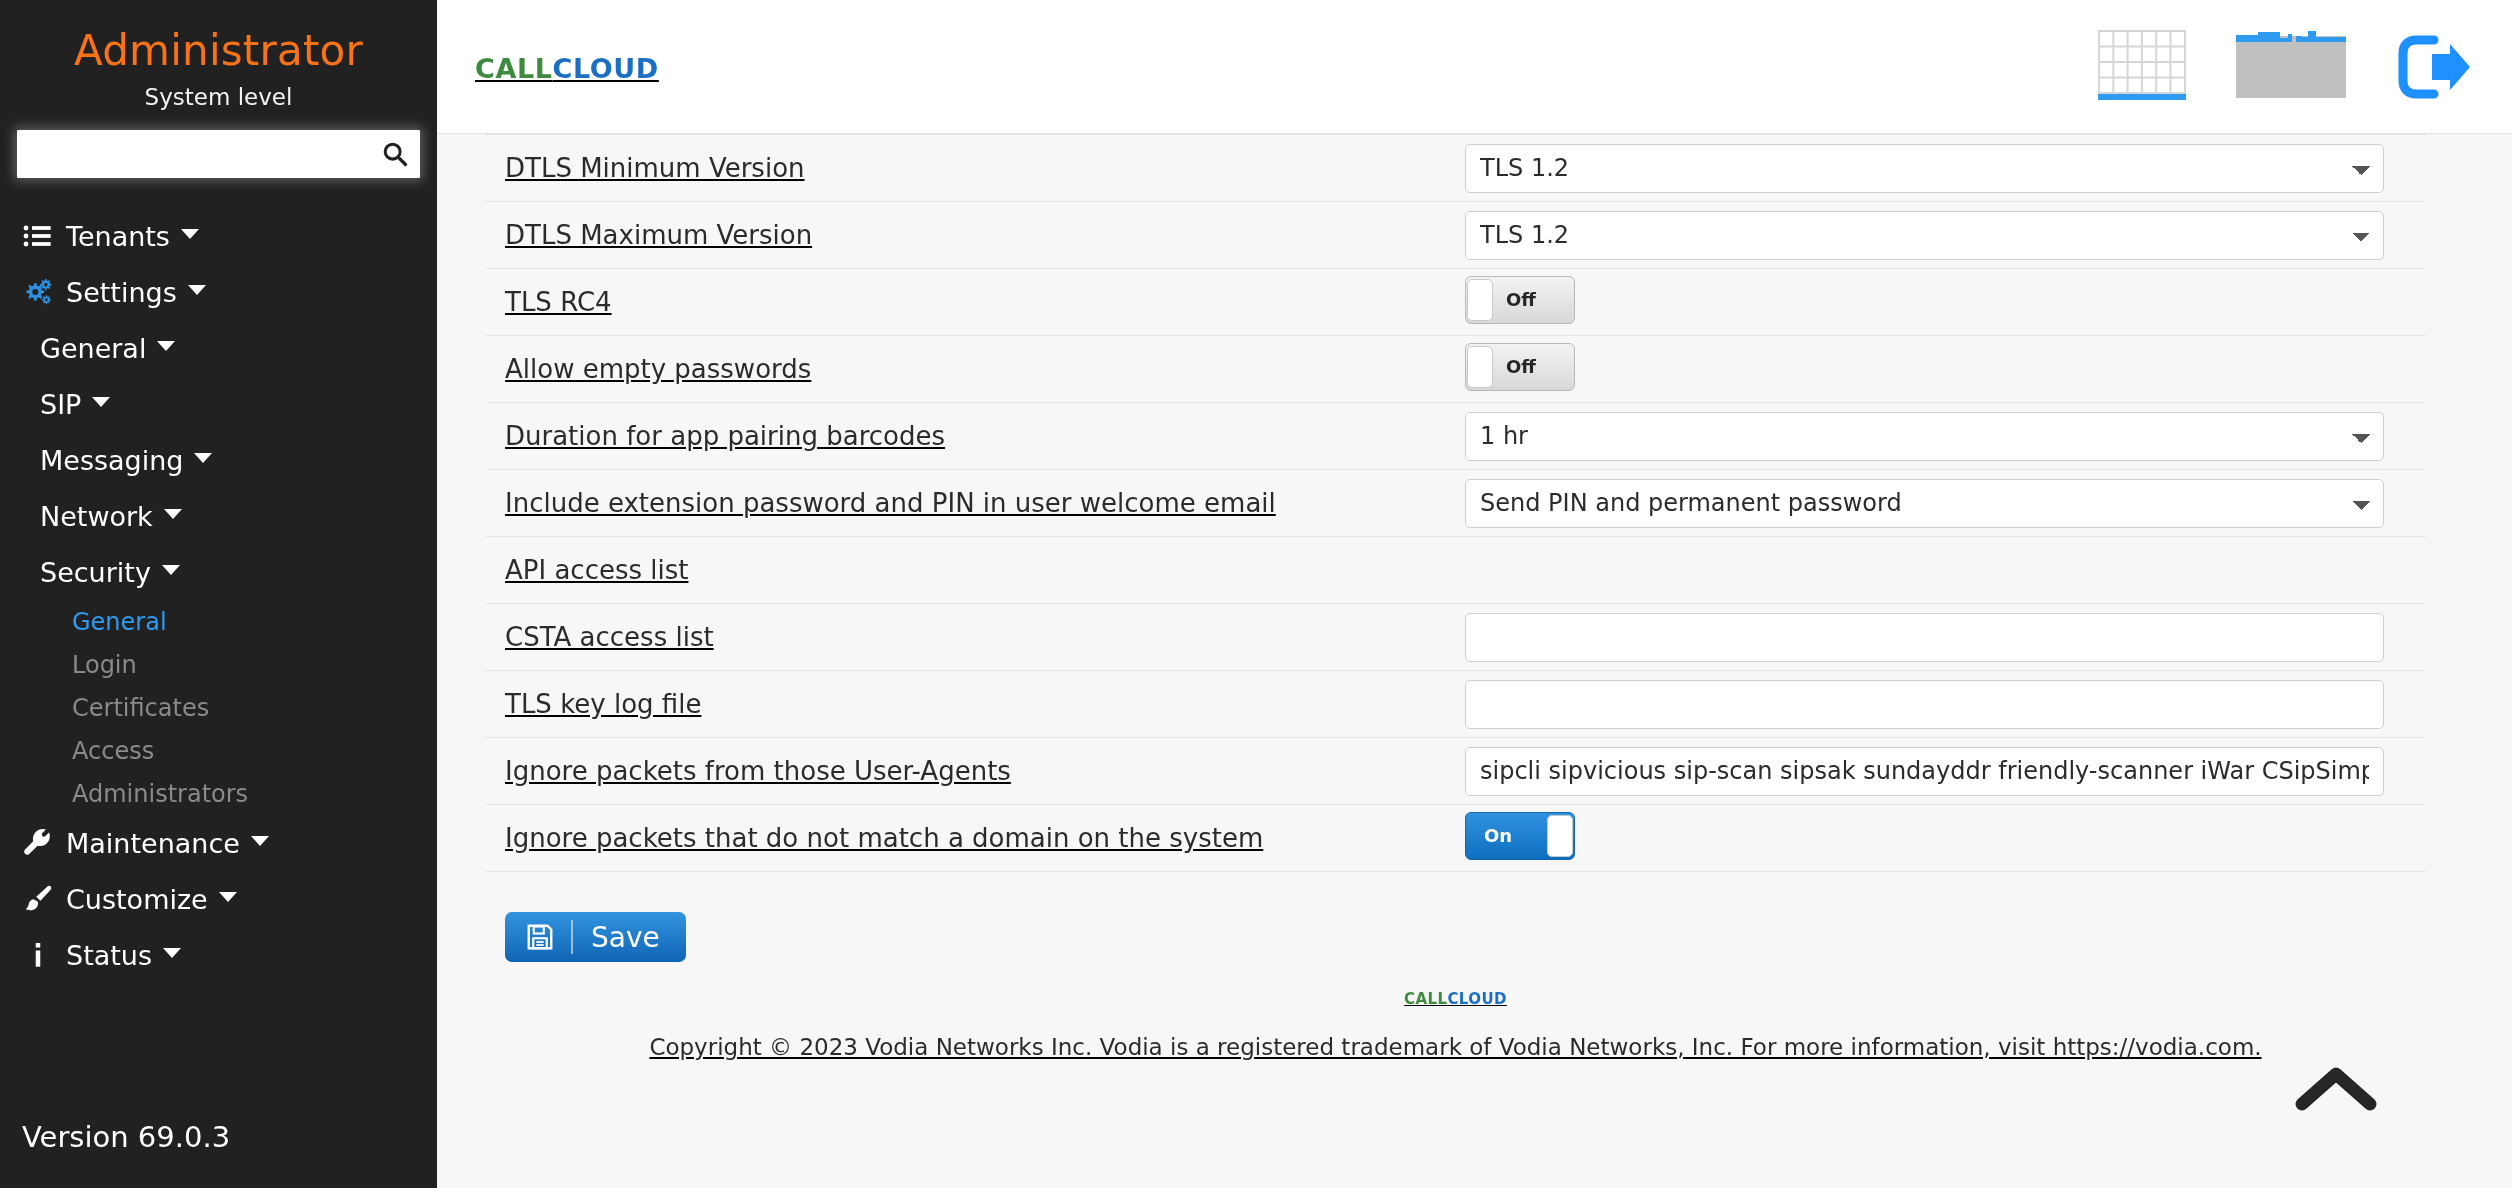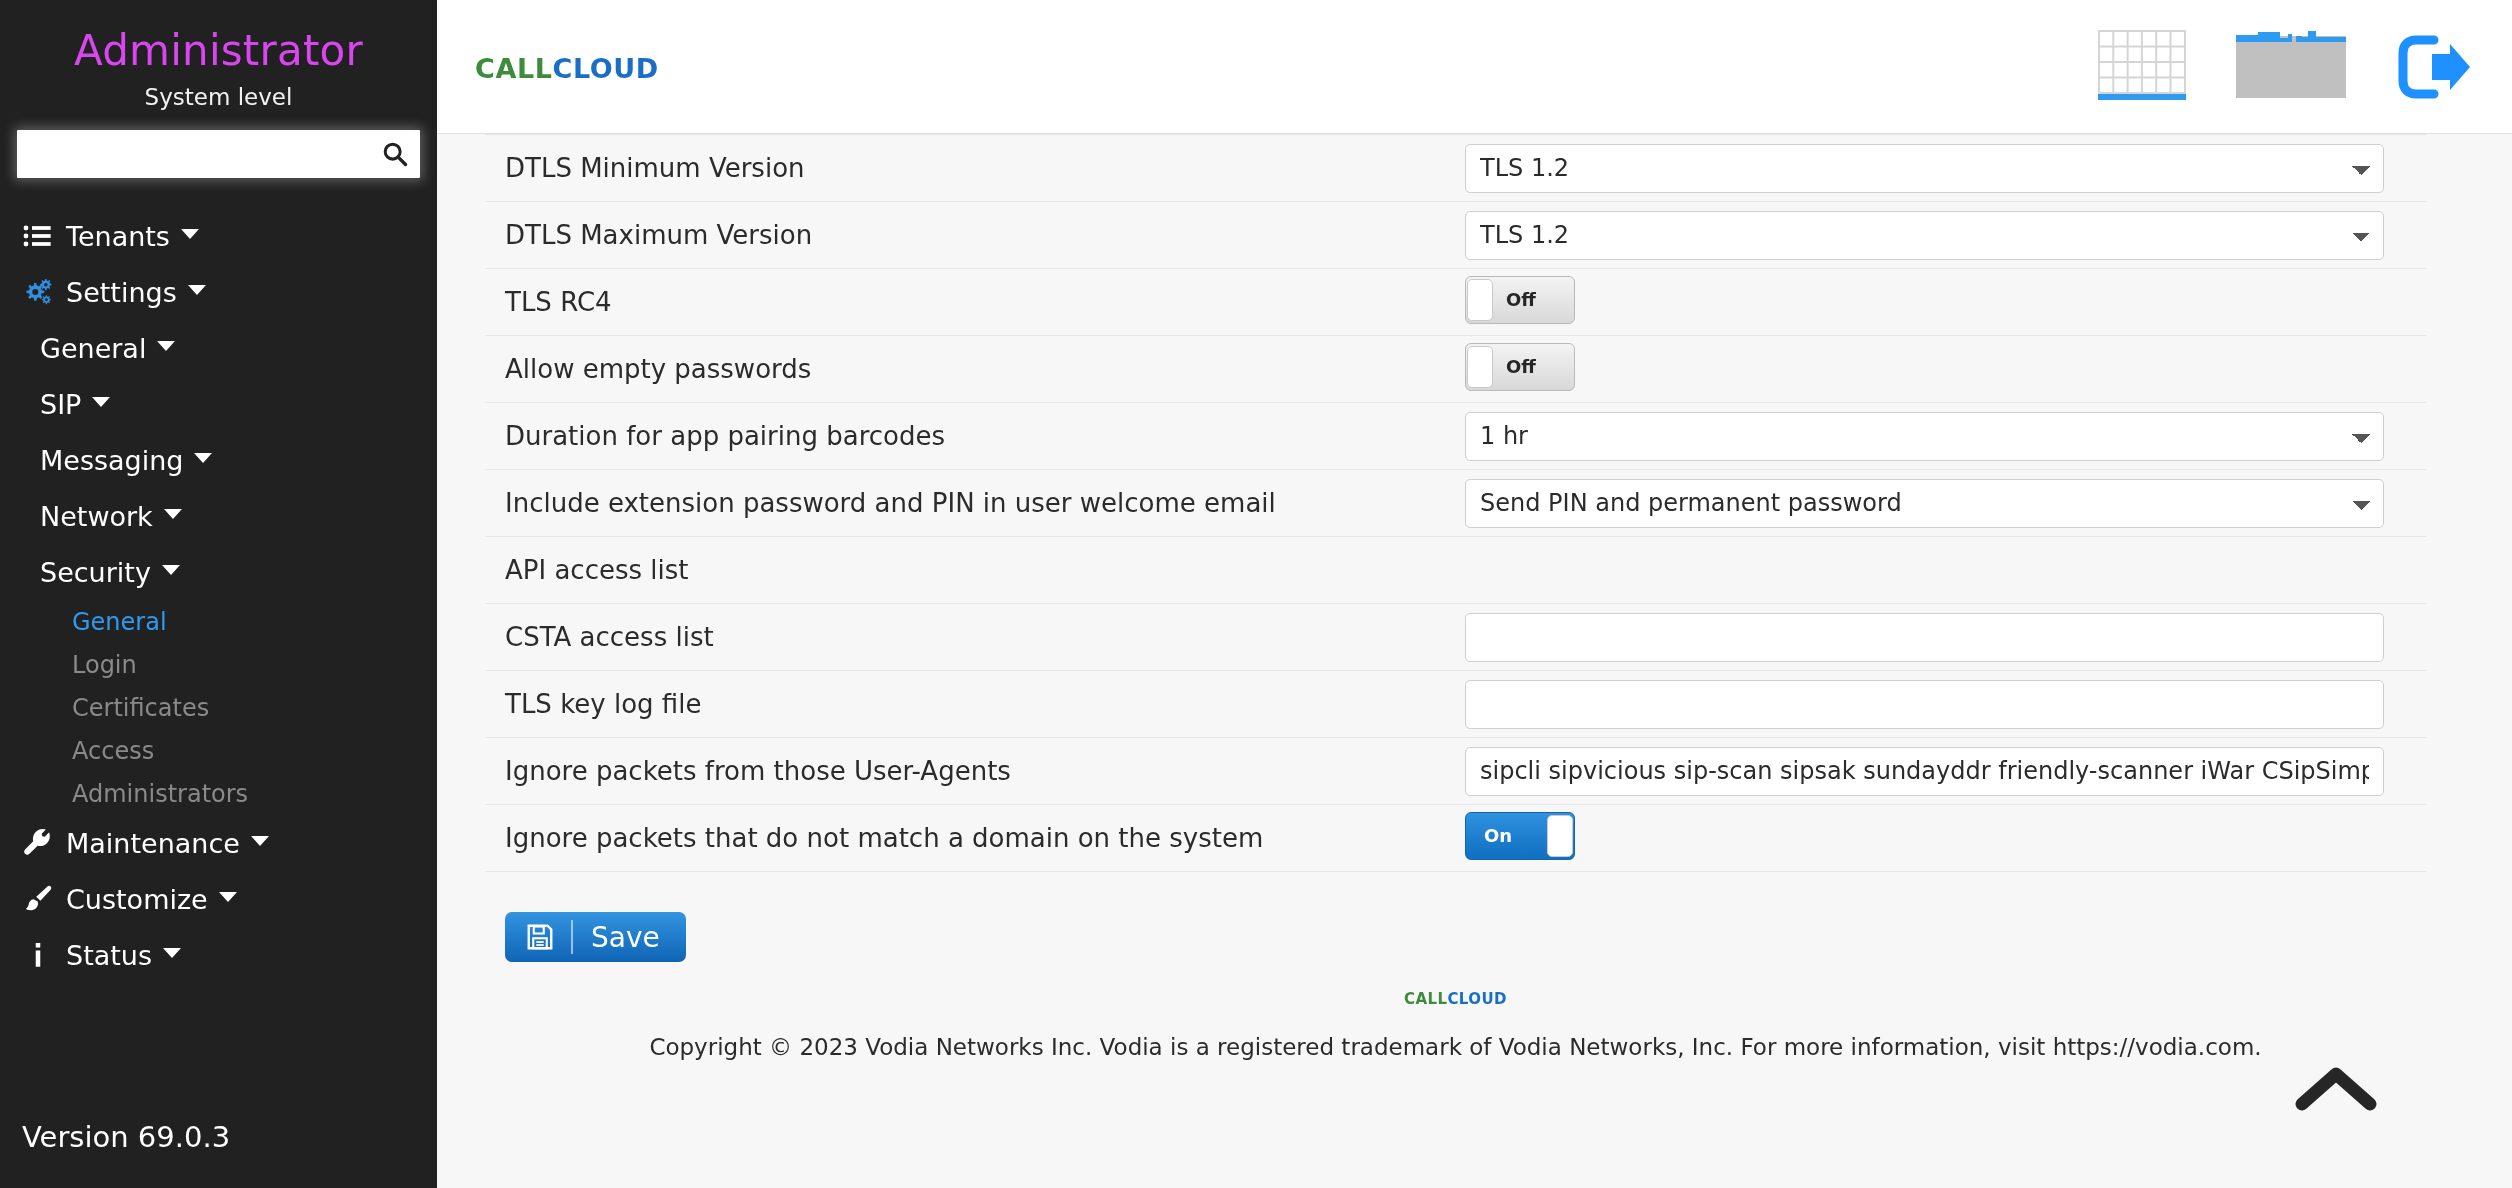--- a/index.html
+++ b/index.html
@@ -21,21 +21,21 @@
     color: #ffffff;
     position: relative;
     overflow: hidden;
   }
   .sb-title {
     text-align: center;
     font-size: 42px;
     font-weight: 400;
     letter-spacing: .2px;
     margin-top: 26px;
-    color: #d946ef;
+    color: #f97316;
   }
   .sb-sub {
     text-align: center;
     font-size: 23px;
     font-weight: 400;
     margin-top: 9px;
     color: #f2f2f2;
   }
   .sb-search-wrap {
     margin: 20px 17px 0 17px;
@@ -104,20 +104,21 @@
     text-align: right;
   }
 
   
   .main {
     flex: 1;
     height: 1188px;
     background: #f7f7f7;
     position: relative;
     overflow: hidden;
+    text-decoration: underline;
   }
   .topbar {
     height: 134px;
     background: #ffffff;
     border-bottom: 1px solid #e2e2e2;
     display: flex;
     align-items: center;
     padding: 0 38px 0 38px;
     position: relative;
   }

